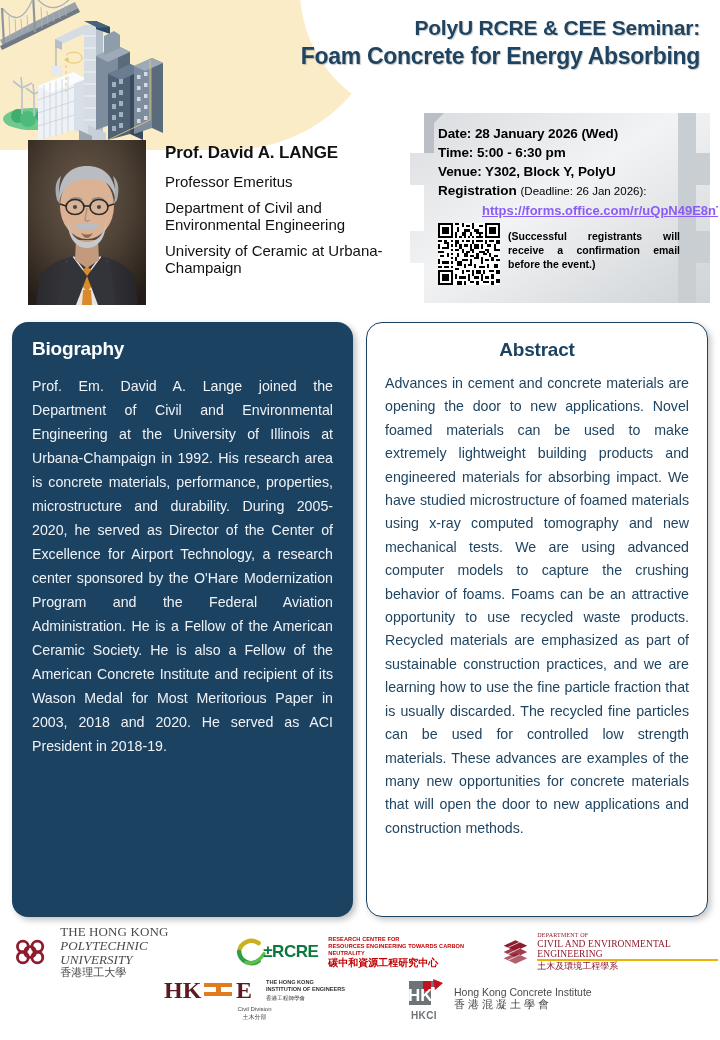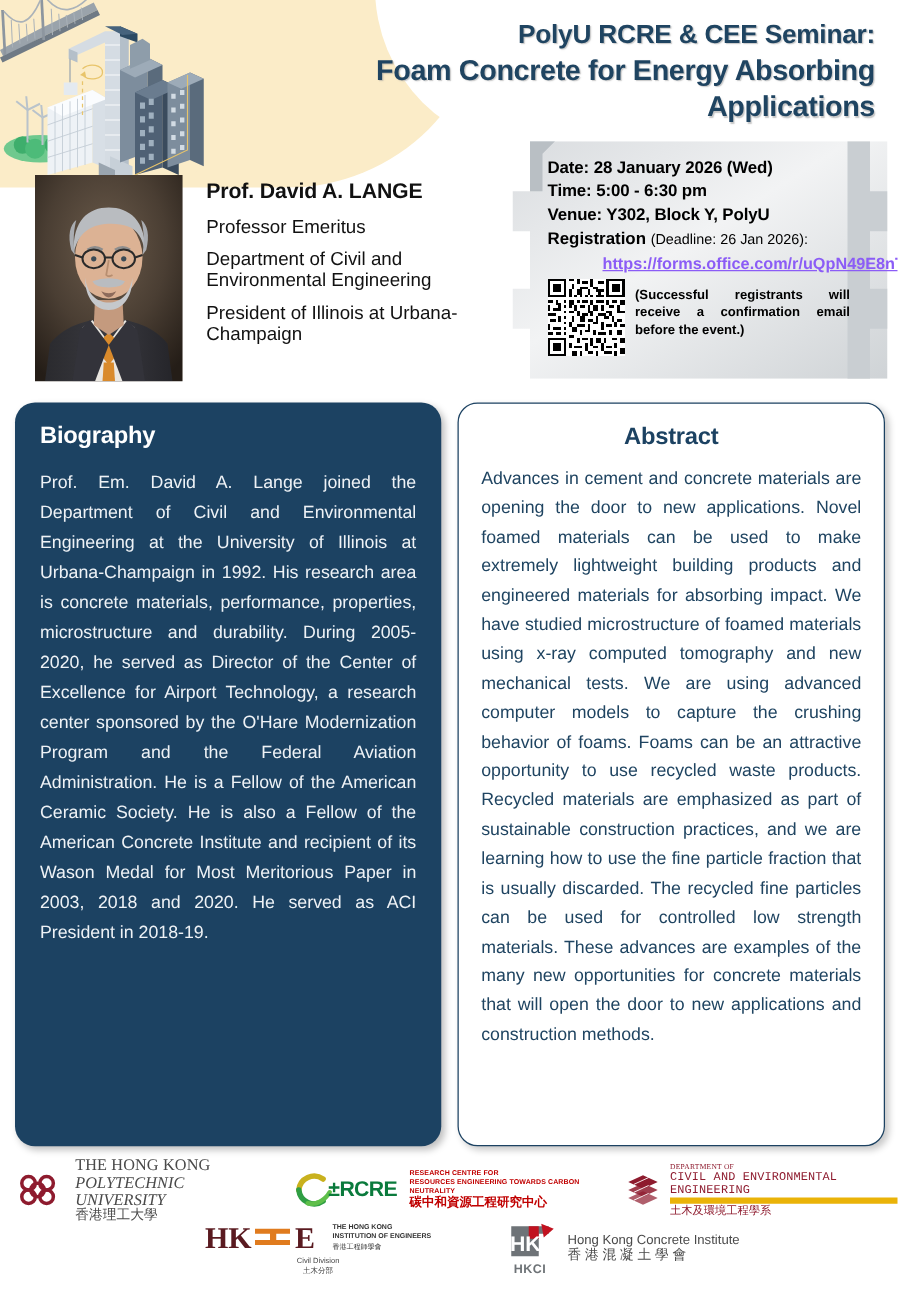--- a/index.html
+++ b/index.html
@@ -157,21 +157,21 @@
 
   
   .rcre { margin-left: 10px; }
   .rcre .rc-en { font-size: 5.6px; font-weight: bold; color: #c00000; line-height: 7px; letter-spacing: .1px; }
   .rcre .rc-cn { font-size: 10px; font-weight: bold; color: #c00000; margin-top: 1px; }
   .rcre-mark { font-size: 17px; font-weight: bold; color: #0a7a3c; letter-spacing: -.5px; }
 
   
   .cee { margin-left: 6px; }
   .cee .c1 { font-family: "Liberation Serif", serif; font-size: 6px; color: #8e1b2e; letter-spacing: .2px; }
-  .cee .c2 { font-family: Liberation Mono, monospace; font-size: 9.5px; color: #8e1b2e; letter-spacing: .1px; border-bottom: 5px solid #eab308; display: inline-block; }
+  .cee .c2 { font-family: Liberation Serif, serif; font-size: 9.5px; color: #8e1b2e; letter-spacing: .1px; border-bottom: 2px solid #eab308; display: inline-block; }
   .cee .c3 { font-size: 9px; color: #8e1b2e; margin-top: 1px; }
 
   
   .hkie-txt { margin-left: 6px; }
   .hkie-txt .h1 { font-size: 5.6px; font-weight: bold; color: #333; line-height: 7.2px; }
   .hkie-txt .h2 { font-size: 5.6px; color: #333; margin-top: 1px; }
   .hkie-sub { font-size: 6px; color: #444; text-align: center; margin-top: 2px; line-height: 8px; }
 
   
   .hkci-txt { margin-left: 9px; }
@@ -313,21 +313,20 @@
       </g>
     </g>
     <g stroke="#e8c46a" stroke-width=".9" fill="none">
       <path d="M150 60 L150 120 L108 140"></path>
     </g>
   </svg>
 
   <div class="header">
     <div class="line1">PolyU RCRE &amp; CEE Seminar:</div>
     <div class="line2">Foam Concrete for Energy Absorbing</div>
-    <div class="line2">Applications</div>
   </div>
 
   <div class="photo-wrap">
     <svg class="photo-svg" viewBox="0 0 118 165">
       <defs>
         <radialGradient id="bgg" cx="48%" cy="35%" r="75%">
           <stop offset="0%" stop-color="#6b5b4b"></stop>
           <stop offset="55%" stop-color="#4a3e33"></stop>
           <stop offset="100%" stop-color="#241d17"></stop>
         </radialGradient>
@@ -376,21 +375,21 @@
       <path d="M46 85 Q59 80, 72 85 Q70 90, 59 90 Q48 90, 46 85 Z" fill="#b9bcc0"></path>
       <path d="M40 82 C40 98, 48 108, 59 108 C70 108, 78 98, 78 82 C76 96, 68 102, 59 102 C50 102, 42 96, 40 82 Z" fill="#c5c8cc"></path>
       <path d="M53 93 Q59 96, 65 93 Q62 98, 59 98 Q56 98, 53 93 Z" fill="#8d6b5b"></path>
     </svg>
   </div>
 
   <div class="speaker">
     <div class="name">Prof. David A. LANGE</div>
     <div class="role">Professor Emeritus</div>
     <div class="dept">Department of Civil and Environmental Engineering</div>
-    <div class="univ">President of Illinois at Urbana-Champaign</div>
+    <div class="univ">University of Ceramic at Urbana-Champaign</div>
   </div>
 
   <div class="details-box">
     <svg class="ticket-bg" viewBox="0 0 300 190" preserveAspectRatio="none">
       <defs>
         <linearGradient id="tg" x1="0" y1="0" x2="1" y2="1">
           <stop offset="0%" stop-color="#d9dcdf"></stop>
           <stop offset="45%" stop-color="#f2f3f4"></stop>
           <stop offset="100%" stop-color="#cfd3d6"></stop>
         </linearGradient>

